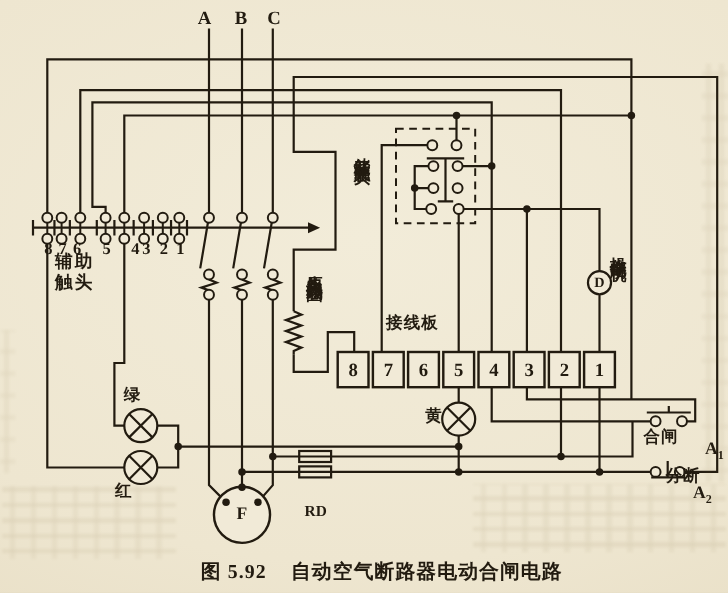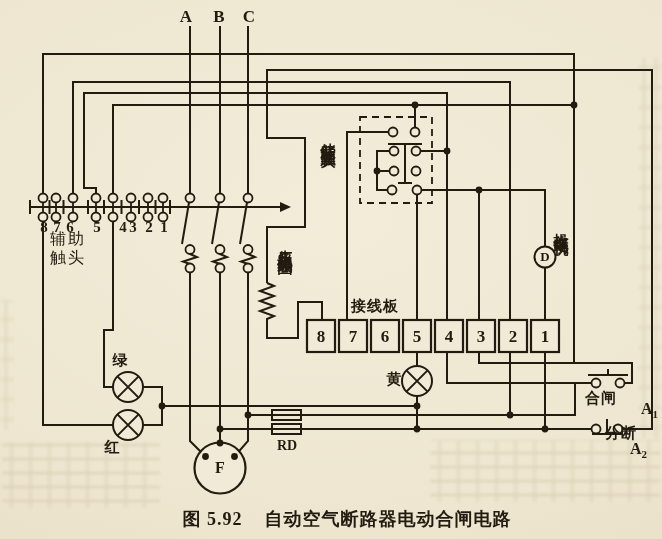--- a/index.html
+++ b/index.html
@@ -8,21 +8,21 @@
     background:
       radial-gradient(130% 100% at 50% 40%, #f2ecd9 0%, #eee6d0 55%, #e6dcc2 90%, #ddd2b4 100%);
     color:#221b10;}
   .lbl{position:absolute;color:#221b10;white-space:nowrap;line-height:1;}
   .ctr{transform:translateX(-50%);}
   .vtext{writing-mode:vertical-rl;text-orientation:upright;letter-spacing:2px;line-height:1;}
   .phase{font-size:17px;font-weight:700;}
   .num{font-size:15px;font-weight:700;}
   .bignum{font-size:17px;font-weight:700;}
   .cjk{font-size:15px;font-weight:700;}
-  .cjk2{font-size:16px;font-weight:400;letter-spacing:2px;text-align:center;line-height:19px;}
+  .cjk2{font-size:16px;font-weight:700;letter-spacing:2px;text-align:center;line-height:19px;}
   .sym{font-weight:700;}
   .btnid{font-size:16px;font-weight:700;}
   .btnid sub{font-size:11px;}
   #caption{top:510px;left:347px;font-size:18px;font-weight:700;letter-spacing:1px;}
   #caption .gap{display:inline-block;width:22px;}
   svg{position:absolute;left:0;top:0;}
   .smudge{position:absolute;opacity:.14;filter:blur(1.3px);pointer-events:none;
     background:
       repeating-linear-gradient(0deg, transparent 0 5px, rgba(120,98,52,.55) 5px 9px, transparent 9px 14px),
       repeating-linear-gradient(90deg, transparent 0 7px, rgba(120,98,52,.4) 7px 12px, transparent 12px 19px);}
@@ -210,38 +210,38 @@
   <div class="lbl num ctr" style="left:97px;top:220px;">5</div>
   <div class="lbl num ctr" style="left:123px;top:220px;">4</div>
   <div class="lbl num ctr" style="left:133px;top:220px;">3</div>
   <div class="lbl num ctr" style="left:149px;top:220px;">2</div>
   <div class="lbl num ctr" style="left:164px;top:220px;">1</div>
 
   <div class="lbl cjk vtext" style="left:277px;top:238px;height:112px;">失压脱扣线圈S</div>
   <div class="lbl cjk vtext" style="left:320px;top:131px;height:106px;">储能开关触头</div>
   <div class="lbl cjk vtext" style="left:553px;top:221px;height:90px;">操作电动机</div>
 
-  <div class="lbl cjk ctr" style="left:375px;top:299px;letter-spacing:1px;">接线板</div>
+  <div class="lbl cjk ctr" style="left:375px;top:287px;letter-spacing:1px;">接线板</div>
   <div class="lbl bignum ctr" style="left:321px;top:328px;">8</div>
   <div class="lbl bignum ctr" style="left:353px;top:328px;">7</div>
   <div class="lbl bignum ctr" style="left:385px;top:328px;">6</div>
   <div class="lbl bignum ctr" style="left:417px;top:328px;">5</div>
   <div class="lbl bignum ctr" style="left:449px;top:328px;">4</div>
   <div class="lbl bignum ctr" style="left:481px;top:328px;">3</div>
   <div class="lbl bignum ctr" style="left:513px;top:328px;">2</div>
   <div class="lbl bignum ctr" style="left:545px;top:328px;">1</div>
 
   <div class="lbl sym ctr" style="left:545px;top:250px;font-size:13px;">D</div>
   <div class="lbl sym ctr" style="left:220px;top:460px;font-size:16px;">F</div>
 
   <div class="lbl cjk ctr" style="left:120px;top:353px;">绿</div>
   <div class="lbl cjk ctr" style="left:112px;top:440px;">红</div>
   <div class="lbl cjk ctr" style="left:394px;top:372px;">黄</div>
 
-  <div class="lbl sym ctr" style="left:287px;top:439px;font-size:14px;">RD</div>
+  <div class="lbl sym ctr" style="left:287px;top:459px;font-size:14px;">RD</div>
 
   <div class="lbl cjk ctr" style="left:601px;top:391px;letter-spacing:1px;">合闸</div>
   <div class="lbl btnid" style="left:631px;top:401px;margin-left:10px;"><span>A</span><sub>1</sub></div>
   <div class="lbl btnid" style="left:630px;top:405px;margin-top:36px;"><span>A</span><sub>2</sub></div>
   <div class="lbl cjk ctr" style="left:601px;top:426px;letter-spacing:1px;margin-left:20px;">分断</div>
 
   <div id="caption" class="lbl ctr">
     <span>图 5.92</span><span class="gap"></span><span>自动空气断路器电动合闸电路</span>
   </div>
 

